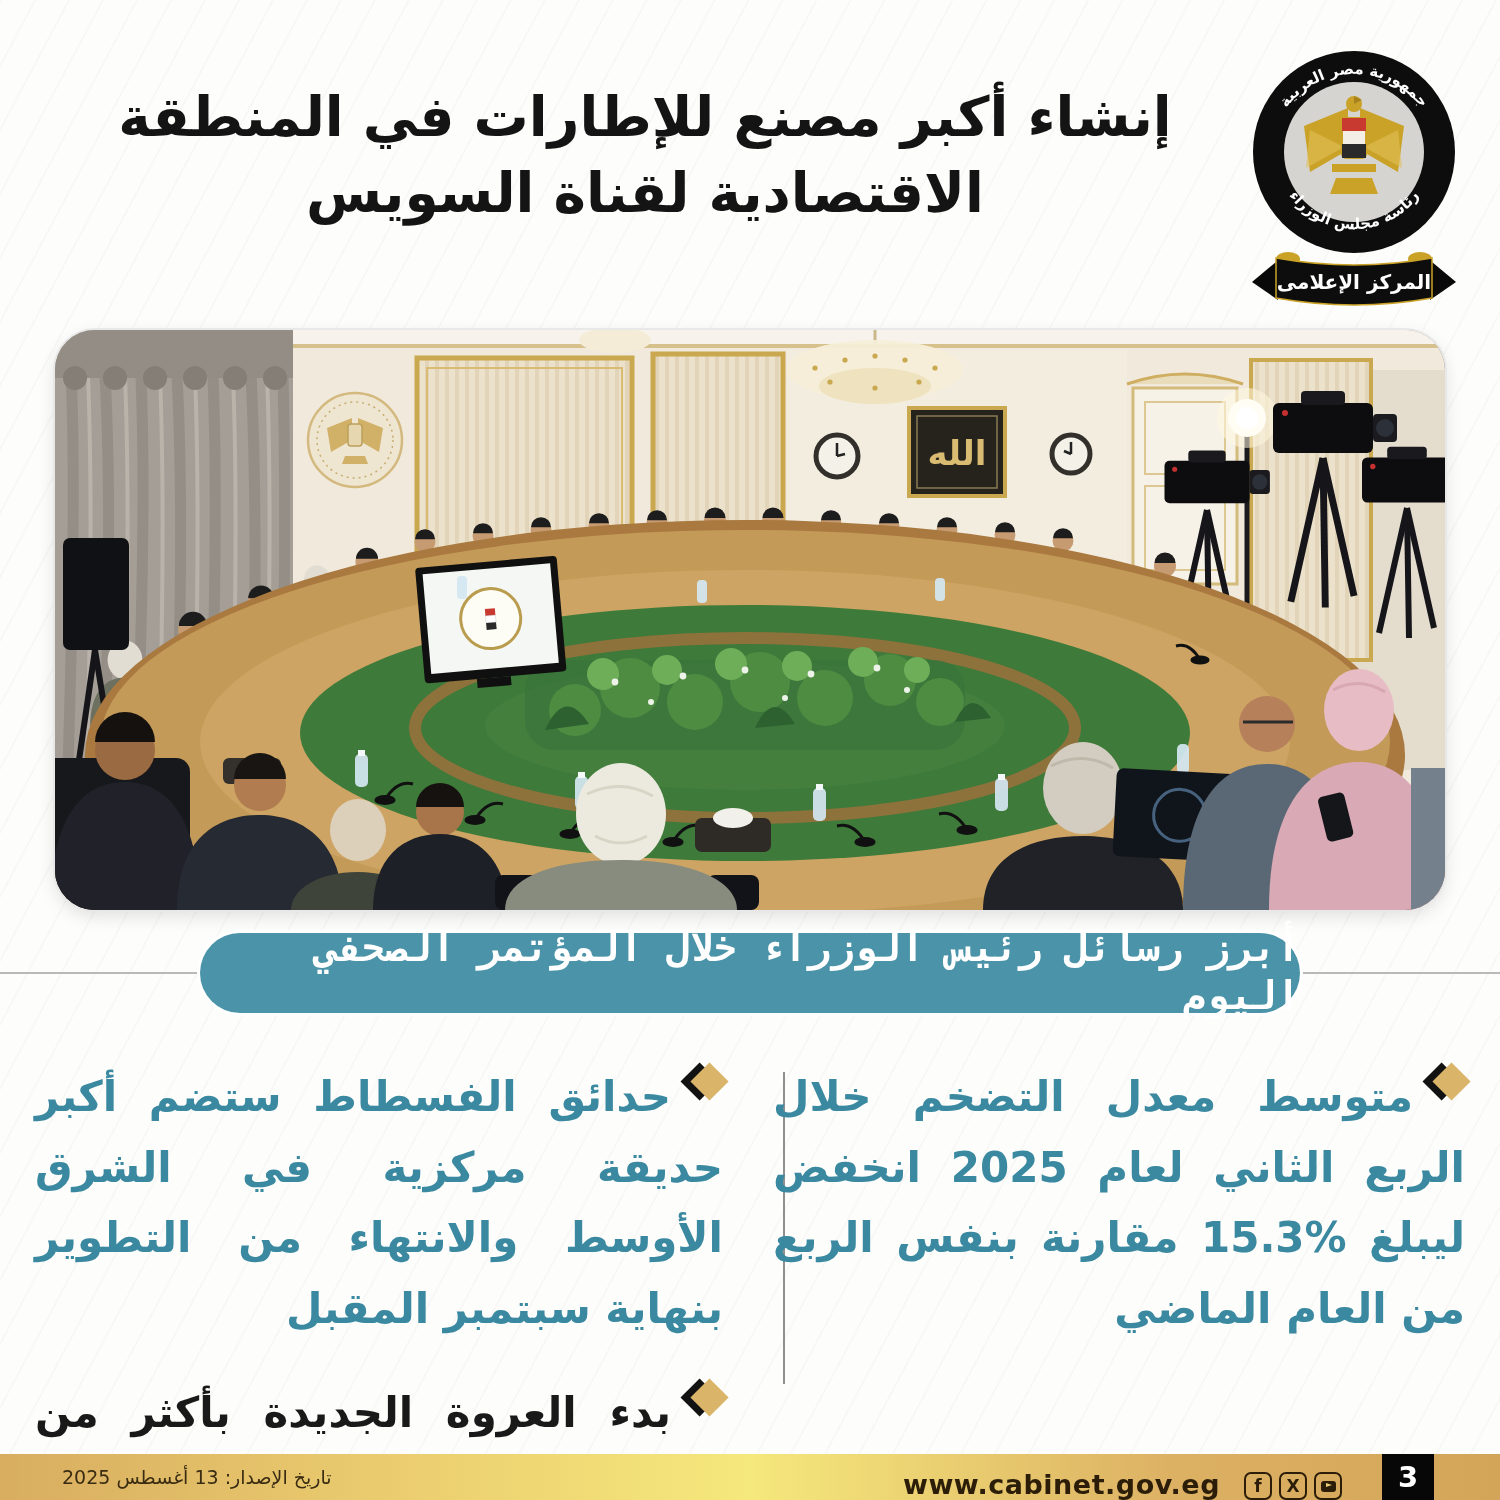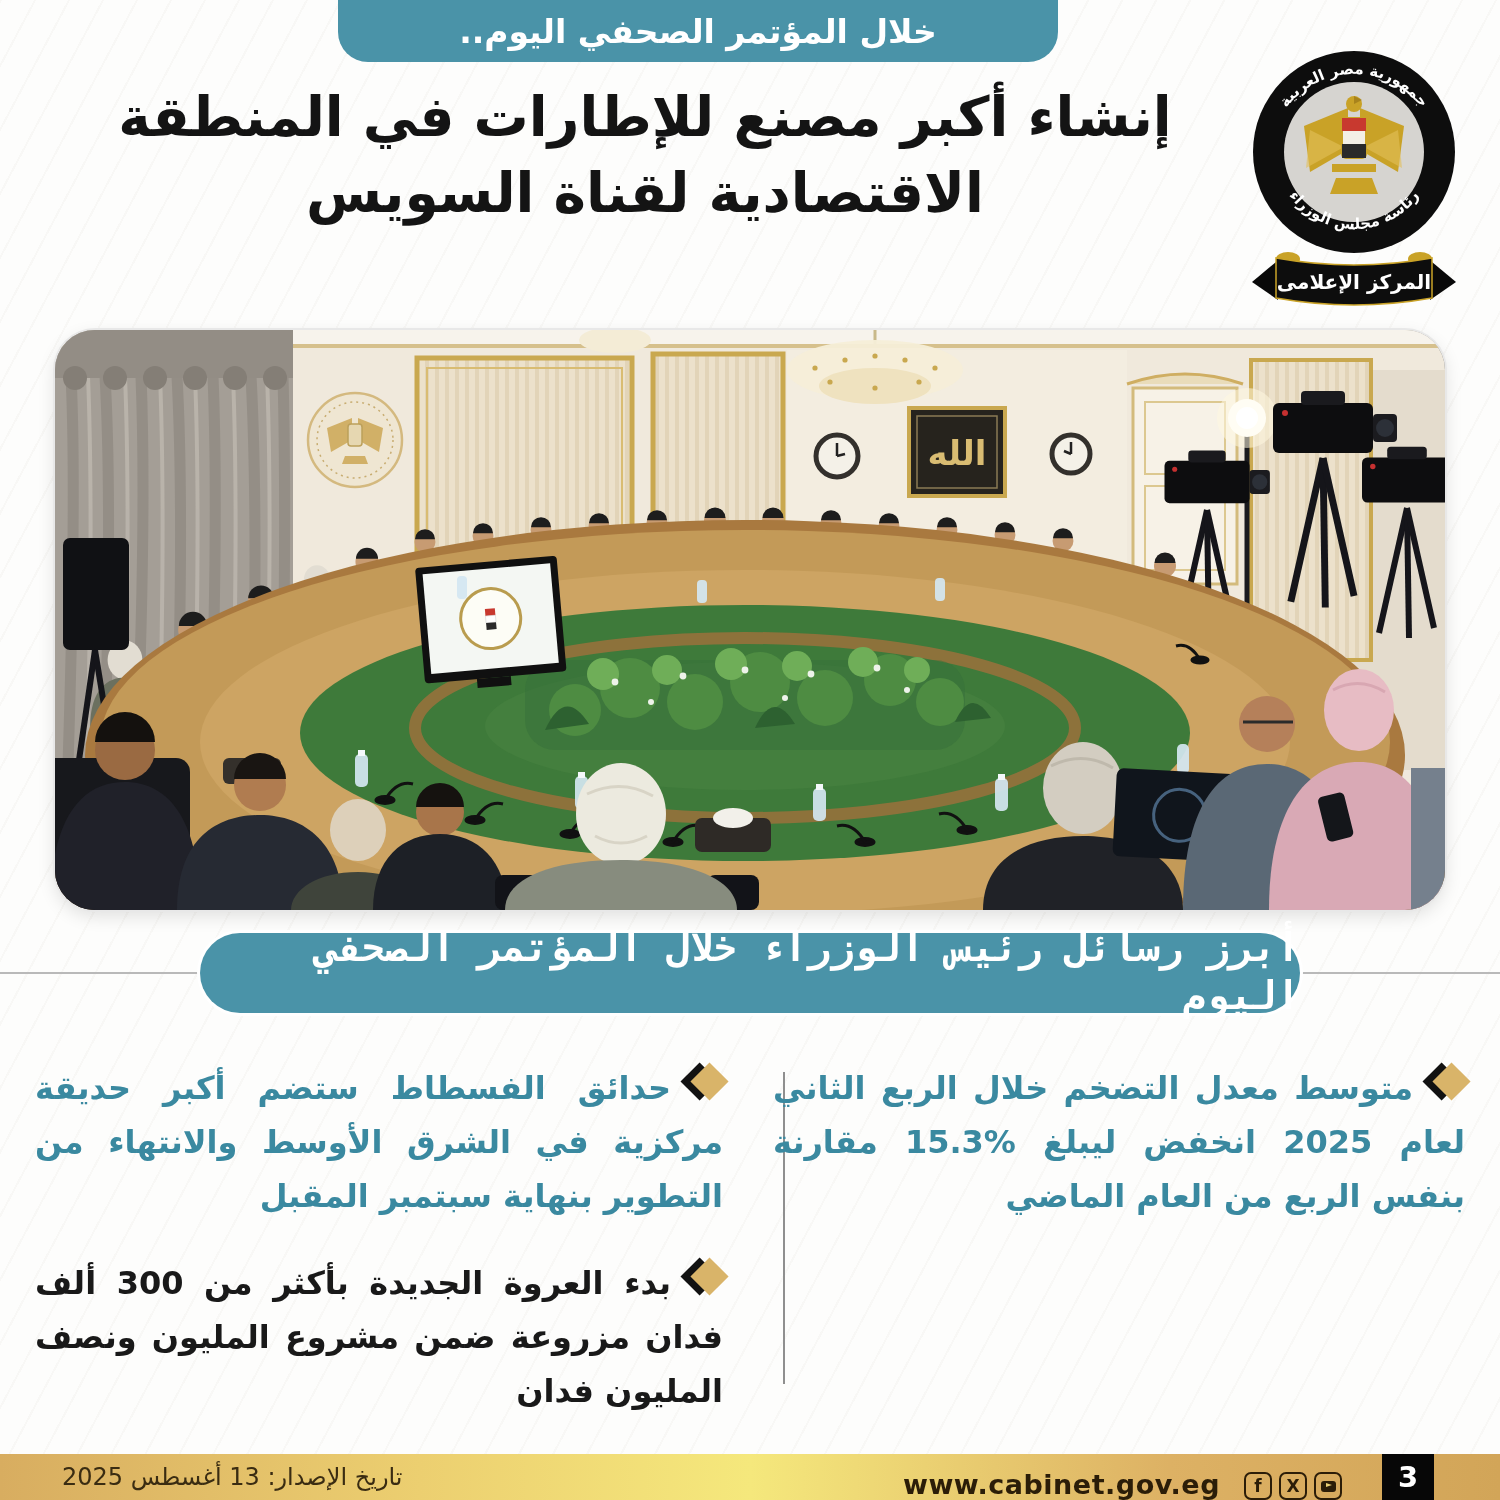--- a/index.html
+++ b/index.html
@@ -35,51 +35,48 @@
 
   
   .messages{position:absolute;left:35px;top:1062px;width:1430px;height:360px;}
   .col{position:absolute;top:0;direction:rtl;}
   .col-right{right:0px;width:692px;}
   .col-left{right:742px;width:688px;}
   .divider{position:absolute;left:748px;top:10px;width:2px;height:312px;background:#8f8f8f;}
   .msg{position:relative;margin-bottom:34px;}
   .diamond{position:absolute;top:6px;right:0;width:27px;height:27px;background:#d9b469;
     transform:rotate(45deg);box-shadow:-7px 7px 0 #121212;}
-  .msg-text{font-size:32px;font-weight:bold;line-height:1.68;text-align:justify;text-align-last:right;
+  .msg-text{font-size:42px;font-weight:bold;line-height:1.68;text-align:justify;text-align-last:right;
     text-indent:52px;}
   .msg.dark .msg-text{color:#191919;}
   .msg.teal .msg-text{color:#3a89a0;}
 
   
   .footer{position:absolute;left:0;bottom:0;width:1500px;height:46px;
     background:linear-gradient(to right,#d8ad60 0%,#eccf70 28%,#f5e87c 50%,#ddb164 78%,#d2a558 100%);
     display:flex;align-items:center;}
   .footer-date{position:absolute;left:62px;top:0;height:46px;display:flex;align-items:center;
-    direction:rtl;color:#3a2c12;font-size:24px;}
+    direction:rtl;color:#3a2c12;font-size:19px;}
   .footer-right{position:absolute;right:0;top:0;height:46px;display:flex;align-items:flex-end;}
   .site{color:#2b1d08;font-size:27px;font-weight:bold;letter-spacing:.5px;}
   .socials{display:flex;gap:7px;margin-left:24px;margin-right:40px;}
   .soc{width:28px;height:28px;border:2.5px solid #2b1d08;border-radius:7px;display:flex;
     align-items:center;justify-content:center;color:#2b1d08;font-size:17px;font-weight:bold;box-sizing:border-box;}
   .yt-inner{width:15px;height:11px;background:#2b1d08;border-radius:3px;position:relative;}
   .yt-inner::after{content:"";position:absolute;left:5px;top:2.7px;border-left:6px solid #e9cf74;
     border-top:2.8px solid transparent;border-bottom:2.8px solid transparent;}
   .page-box{width:52px;height:46px;background:#070707;color:#fff;display:flex;align-items:center;
     justify-content:center;font-size:29px;font-weight:bold;}
   .gold-tail{width:66px;height:46px;}
 </style>
 </head>
 <body>
 
 <div class="canvas">
 
-  <div class="top-banner">
-    <span>خلال المؤتمر الصحفي اليوم..</span>
-  </div>
 
   <div class="headline">
     <div>إنشاء أكبر مصنع للإطارات في المنطقة</div>
     <div>الاقتصادية لقناة السويس</div>
   </div>
 
   <div class="logo">
     <svg width="212" height="264" viewBox="0 0 212 264">
       <defs>
         <path id="arcTop" d="M 22 112 A 84 84 0 0 1 190 112"></path>

